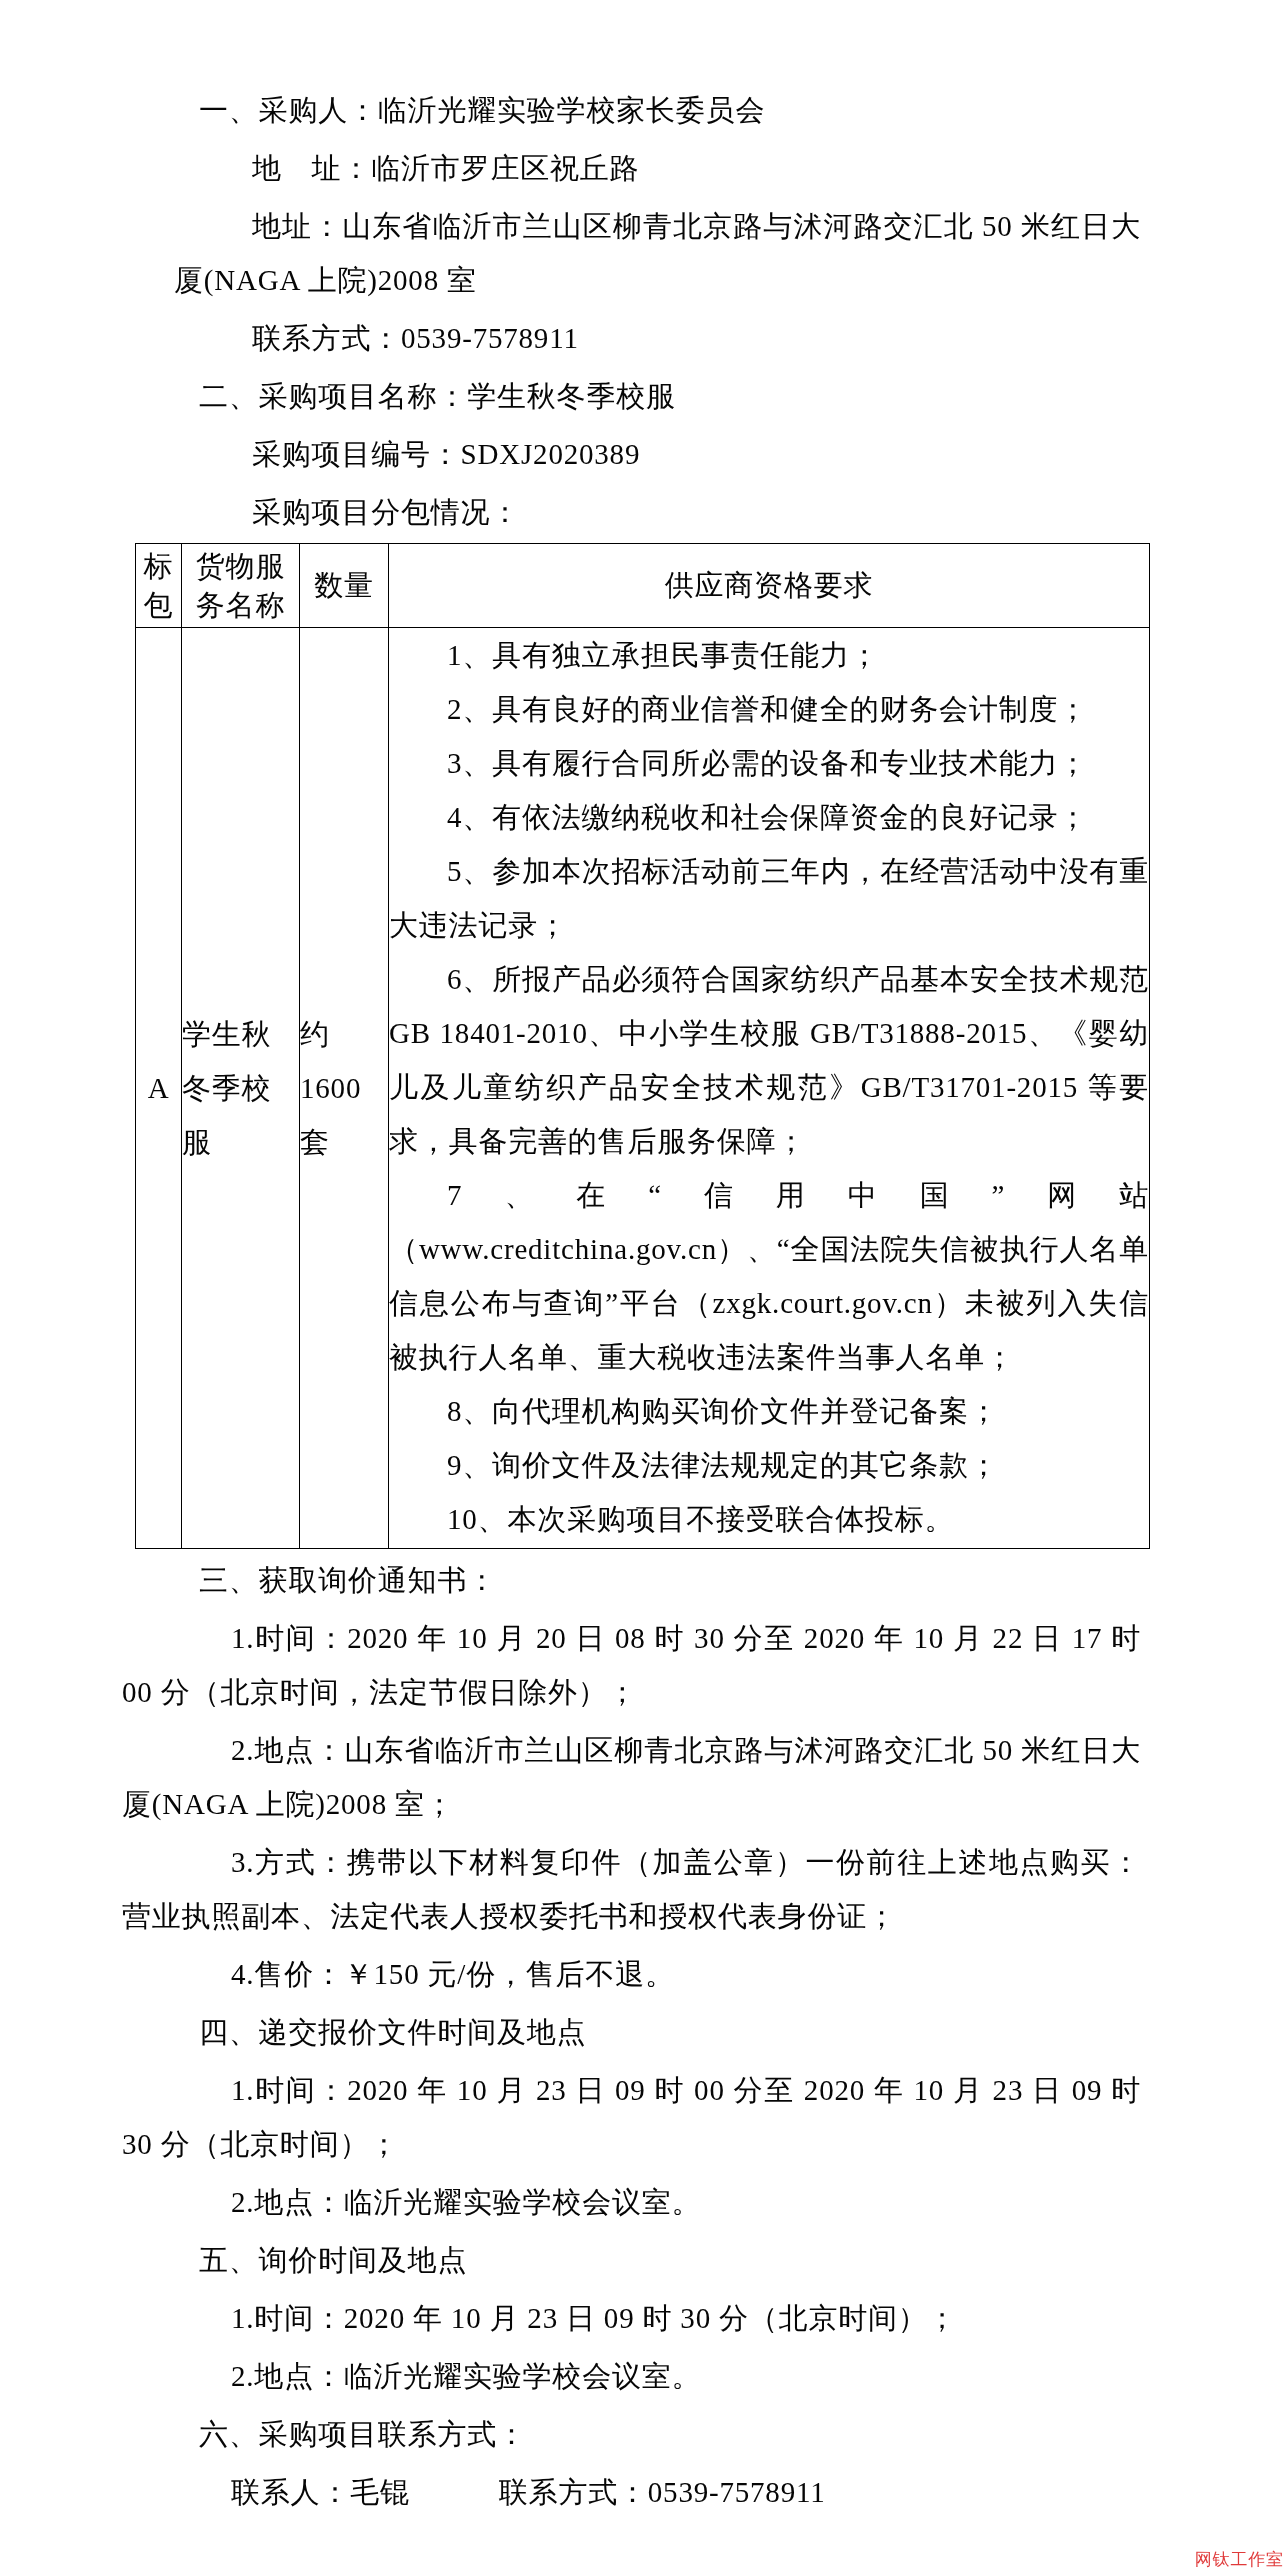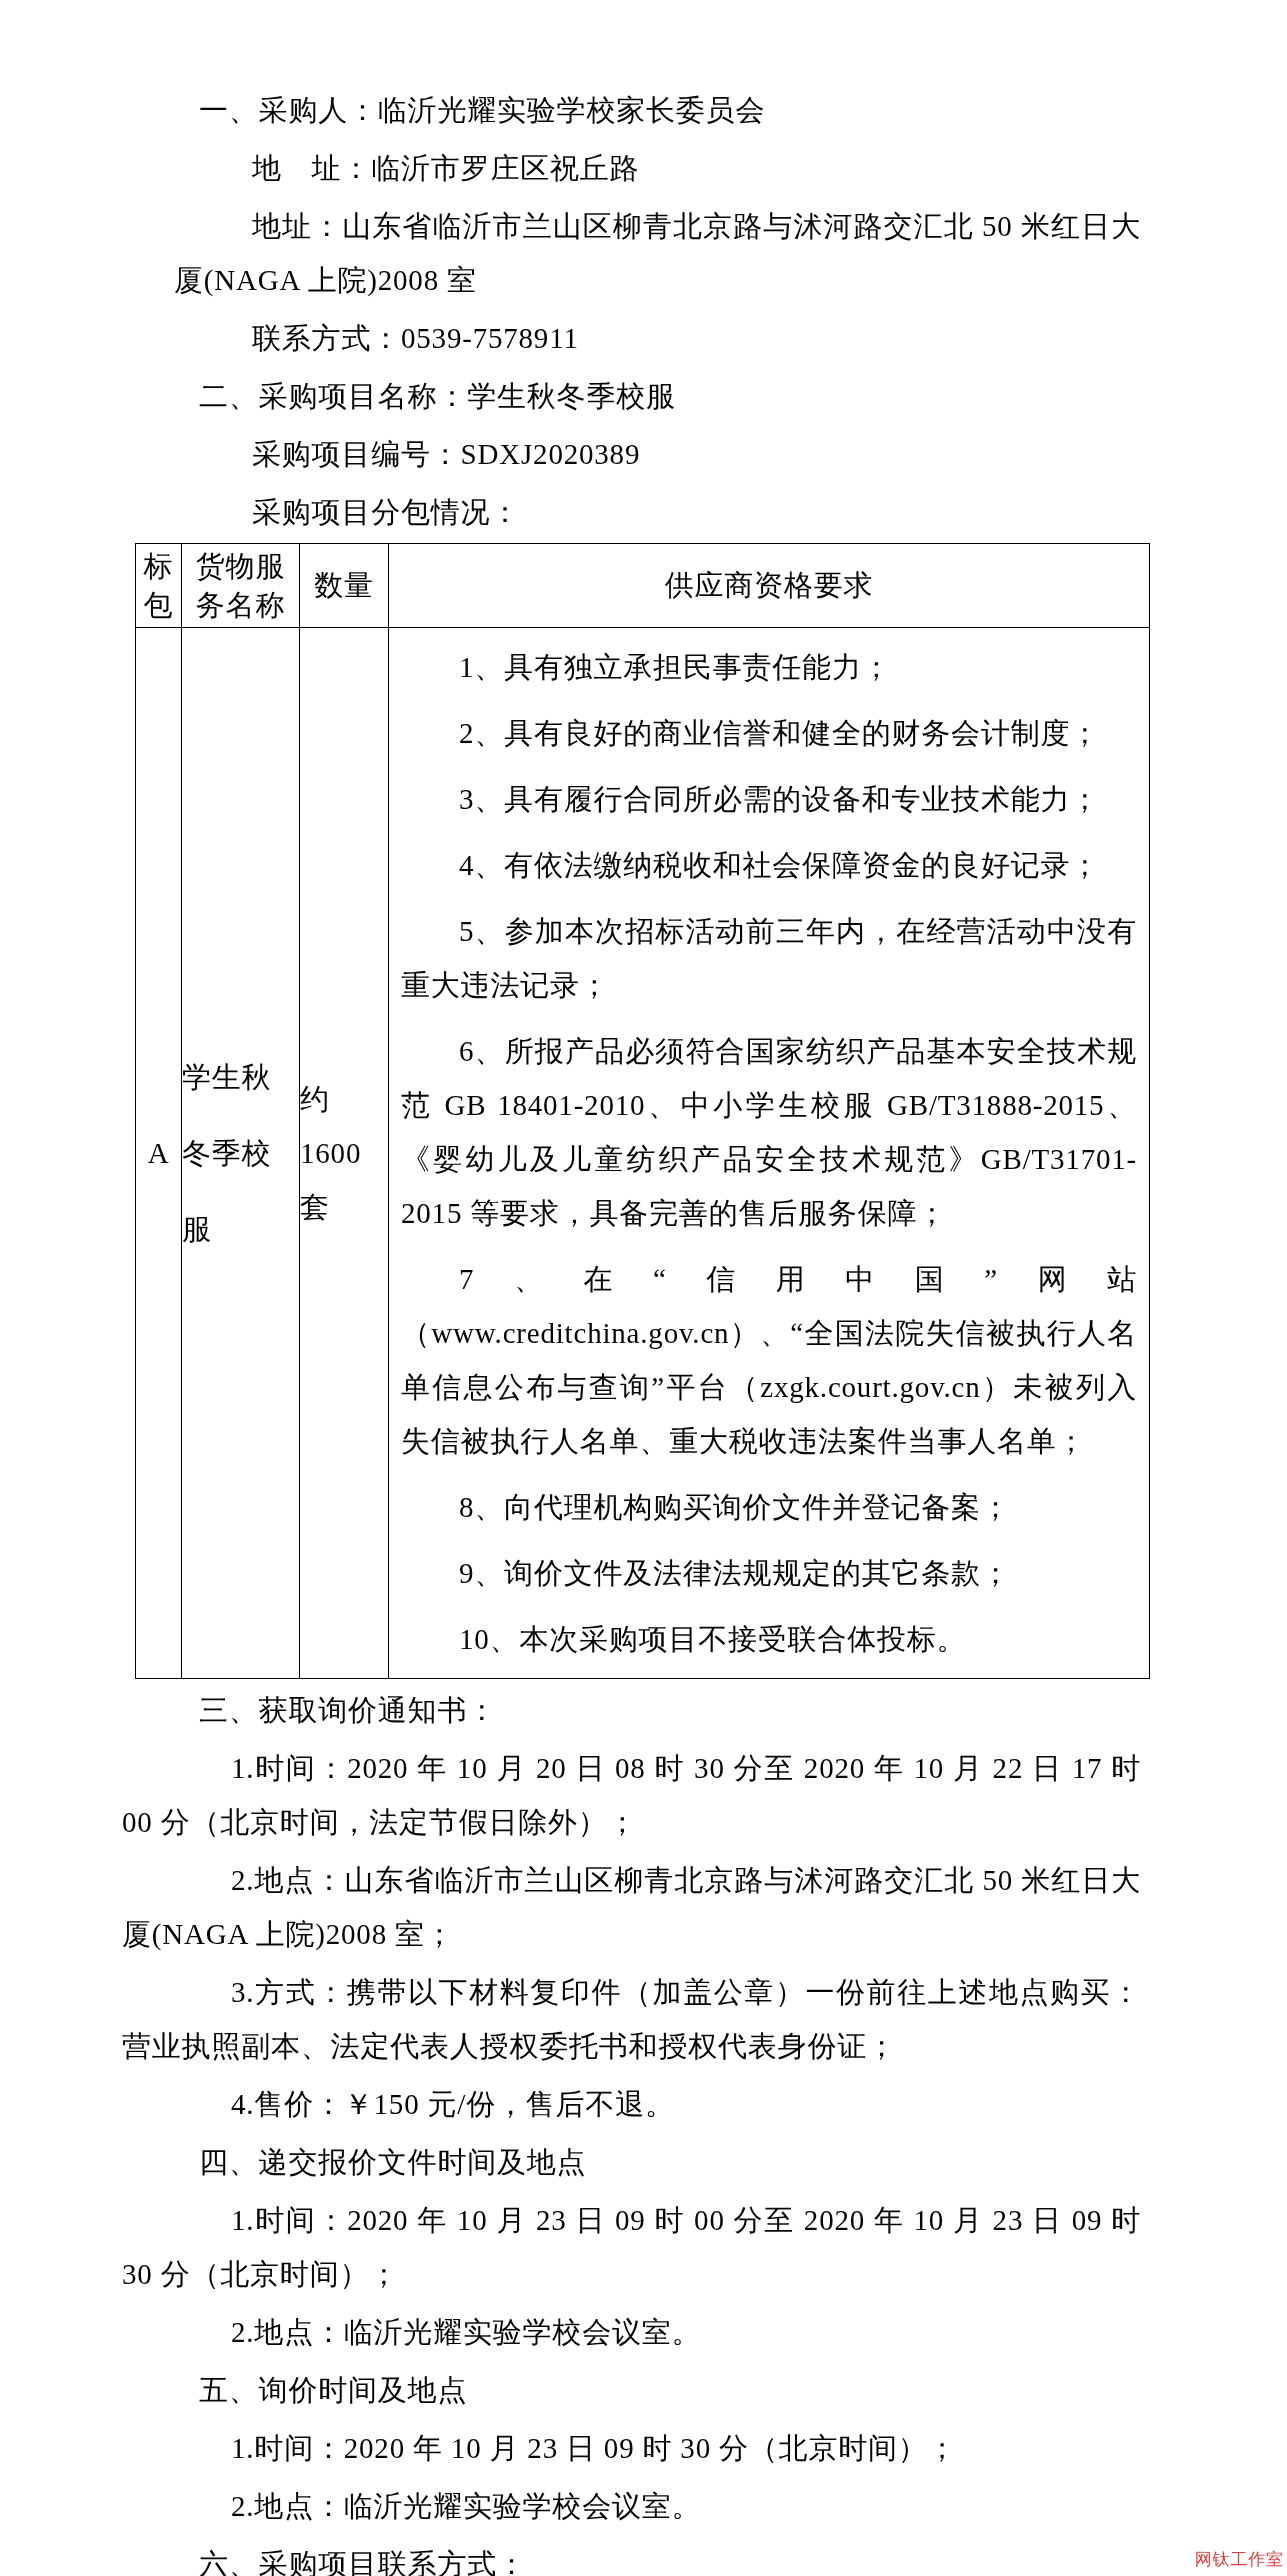--- a/index.html
+++ b/index.html
@@ -58,33 +58,33 @@
   tr.hdr { height: 84px; }
   tr.row { height: 921px; }
   .preline { white-space: pre-line; }
   td.c-bid {
     text-align: center;
     vertical-align: middle;
   }
   td.c-name {
     vertical-align: middle;
     padding-left: 14.6px;
-    line-height: 76px;
+    line-height: 54px;
   }
   td.c-qty {
     vertical-align: middle;
     padding-left: 18px;
     line-height: 54px;
   }
   td.c-req {
     vertical-align: top;
     padding: 6.5px 19.5px 0 13px;
   }
   td.c-req p {
-    margin: 12px;
+    margin: 0;
     line-height: 54px;
     text-align: justify;
     text-indent: 58px;
   }
   .contact-gap { margin-left: 89px; }
   .watermark {
     position: absolute;
     right: 3.2px;
     bottom: 4.9px;
     font-family: "Liberation Sans", "DejaVu Sans", sans-serif;

